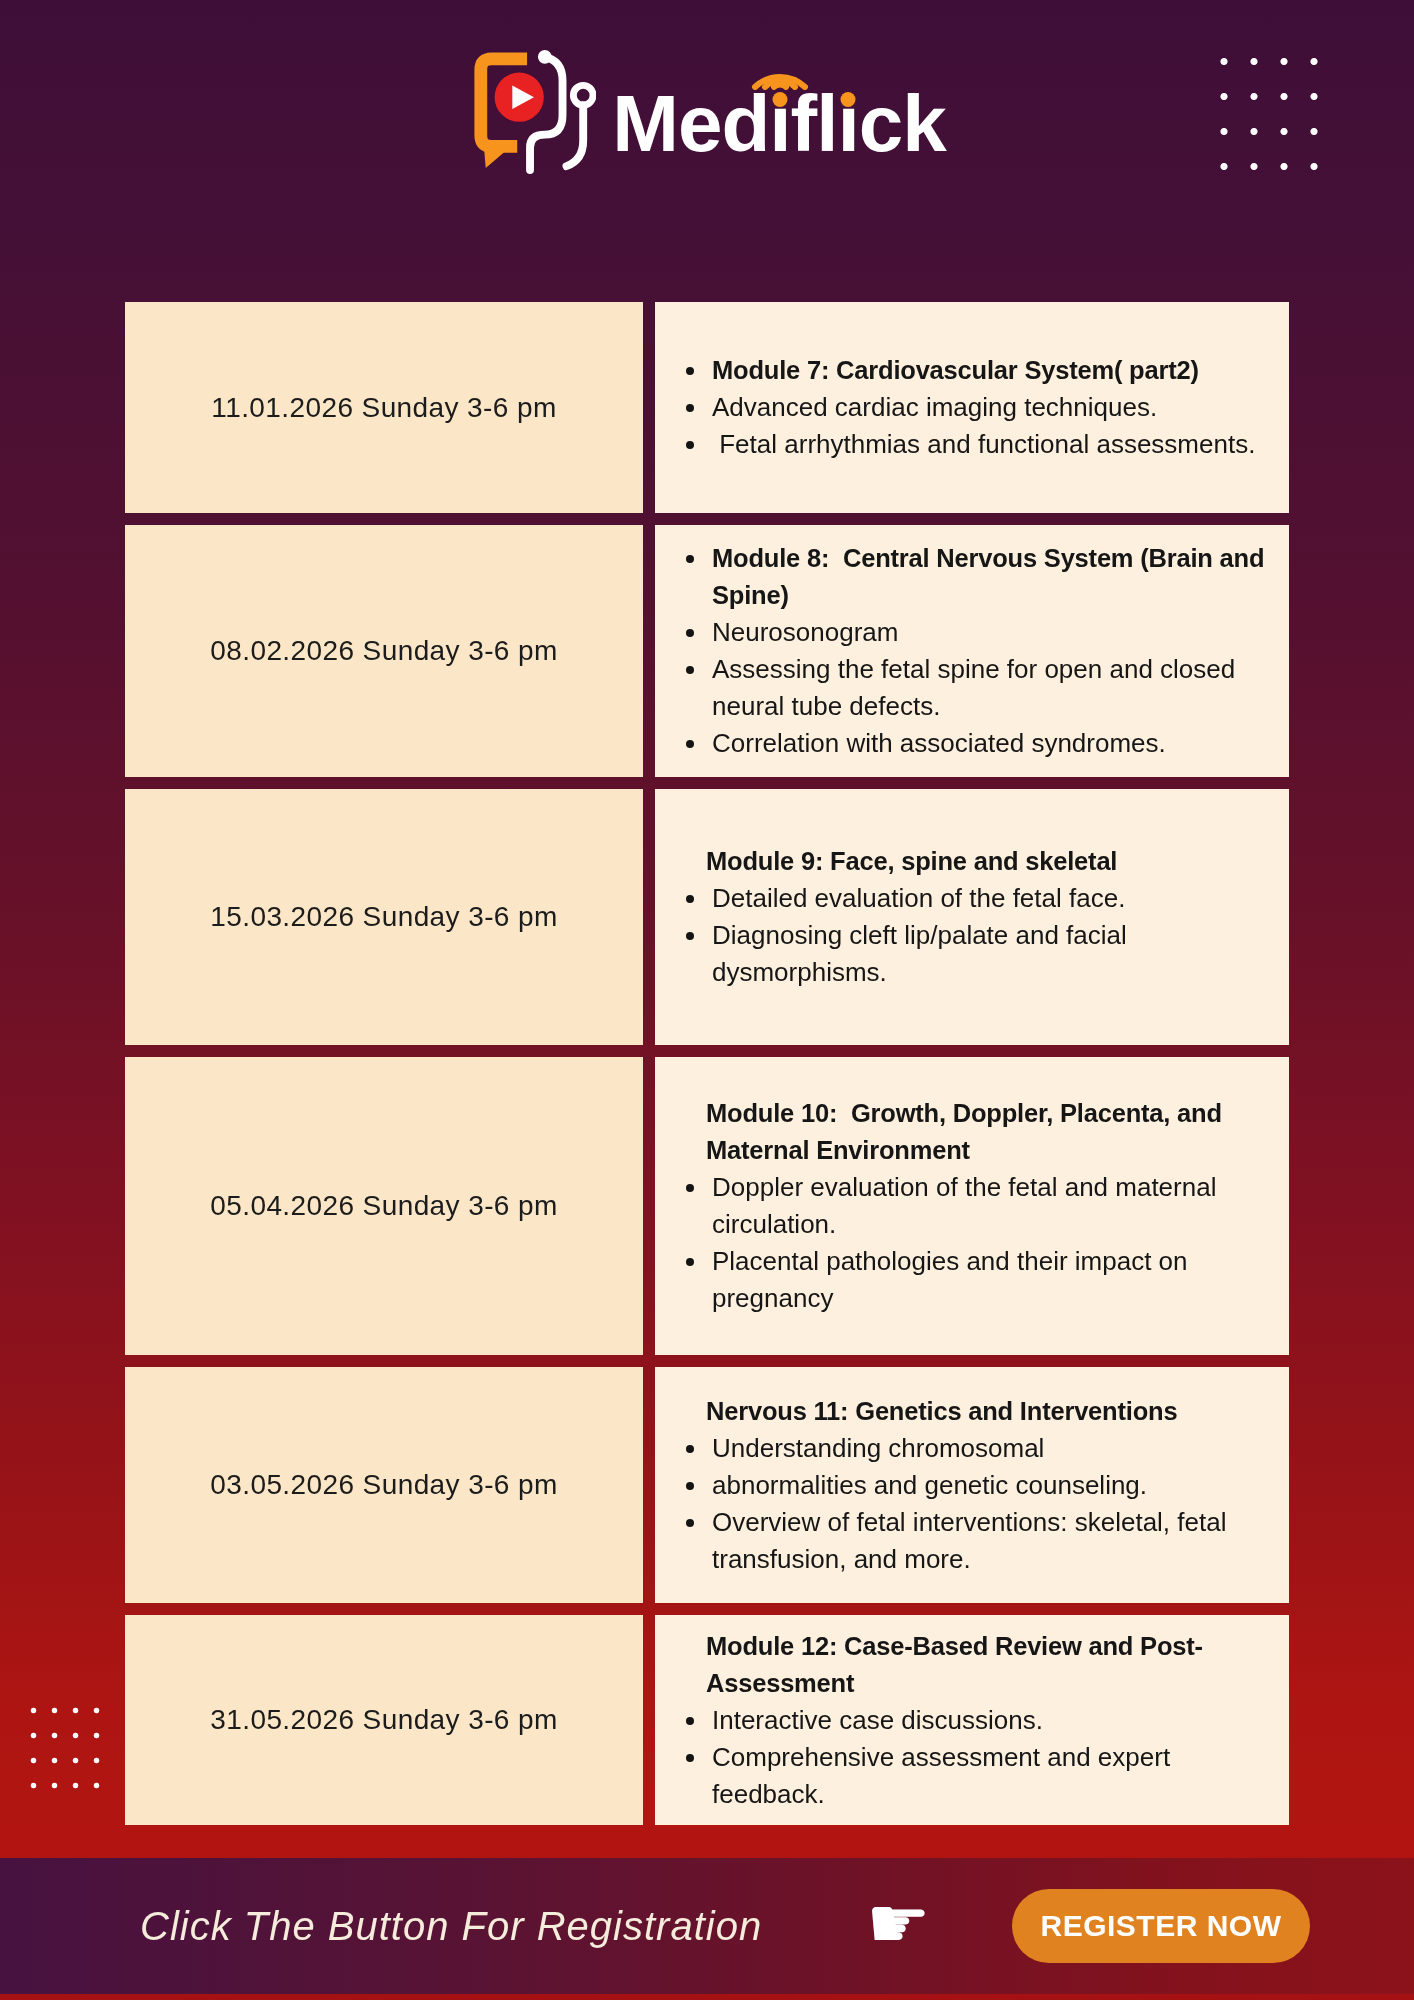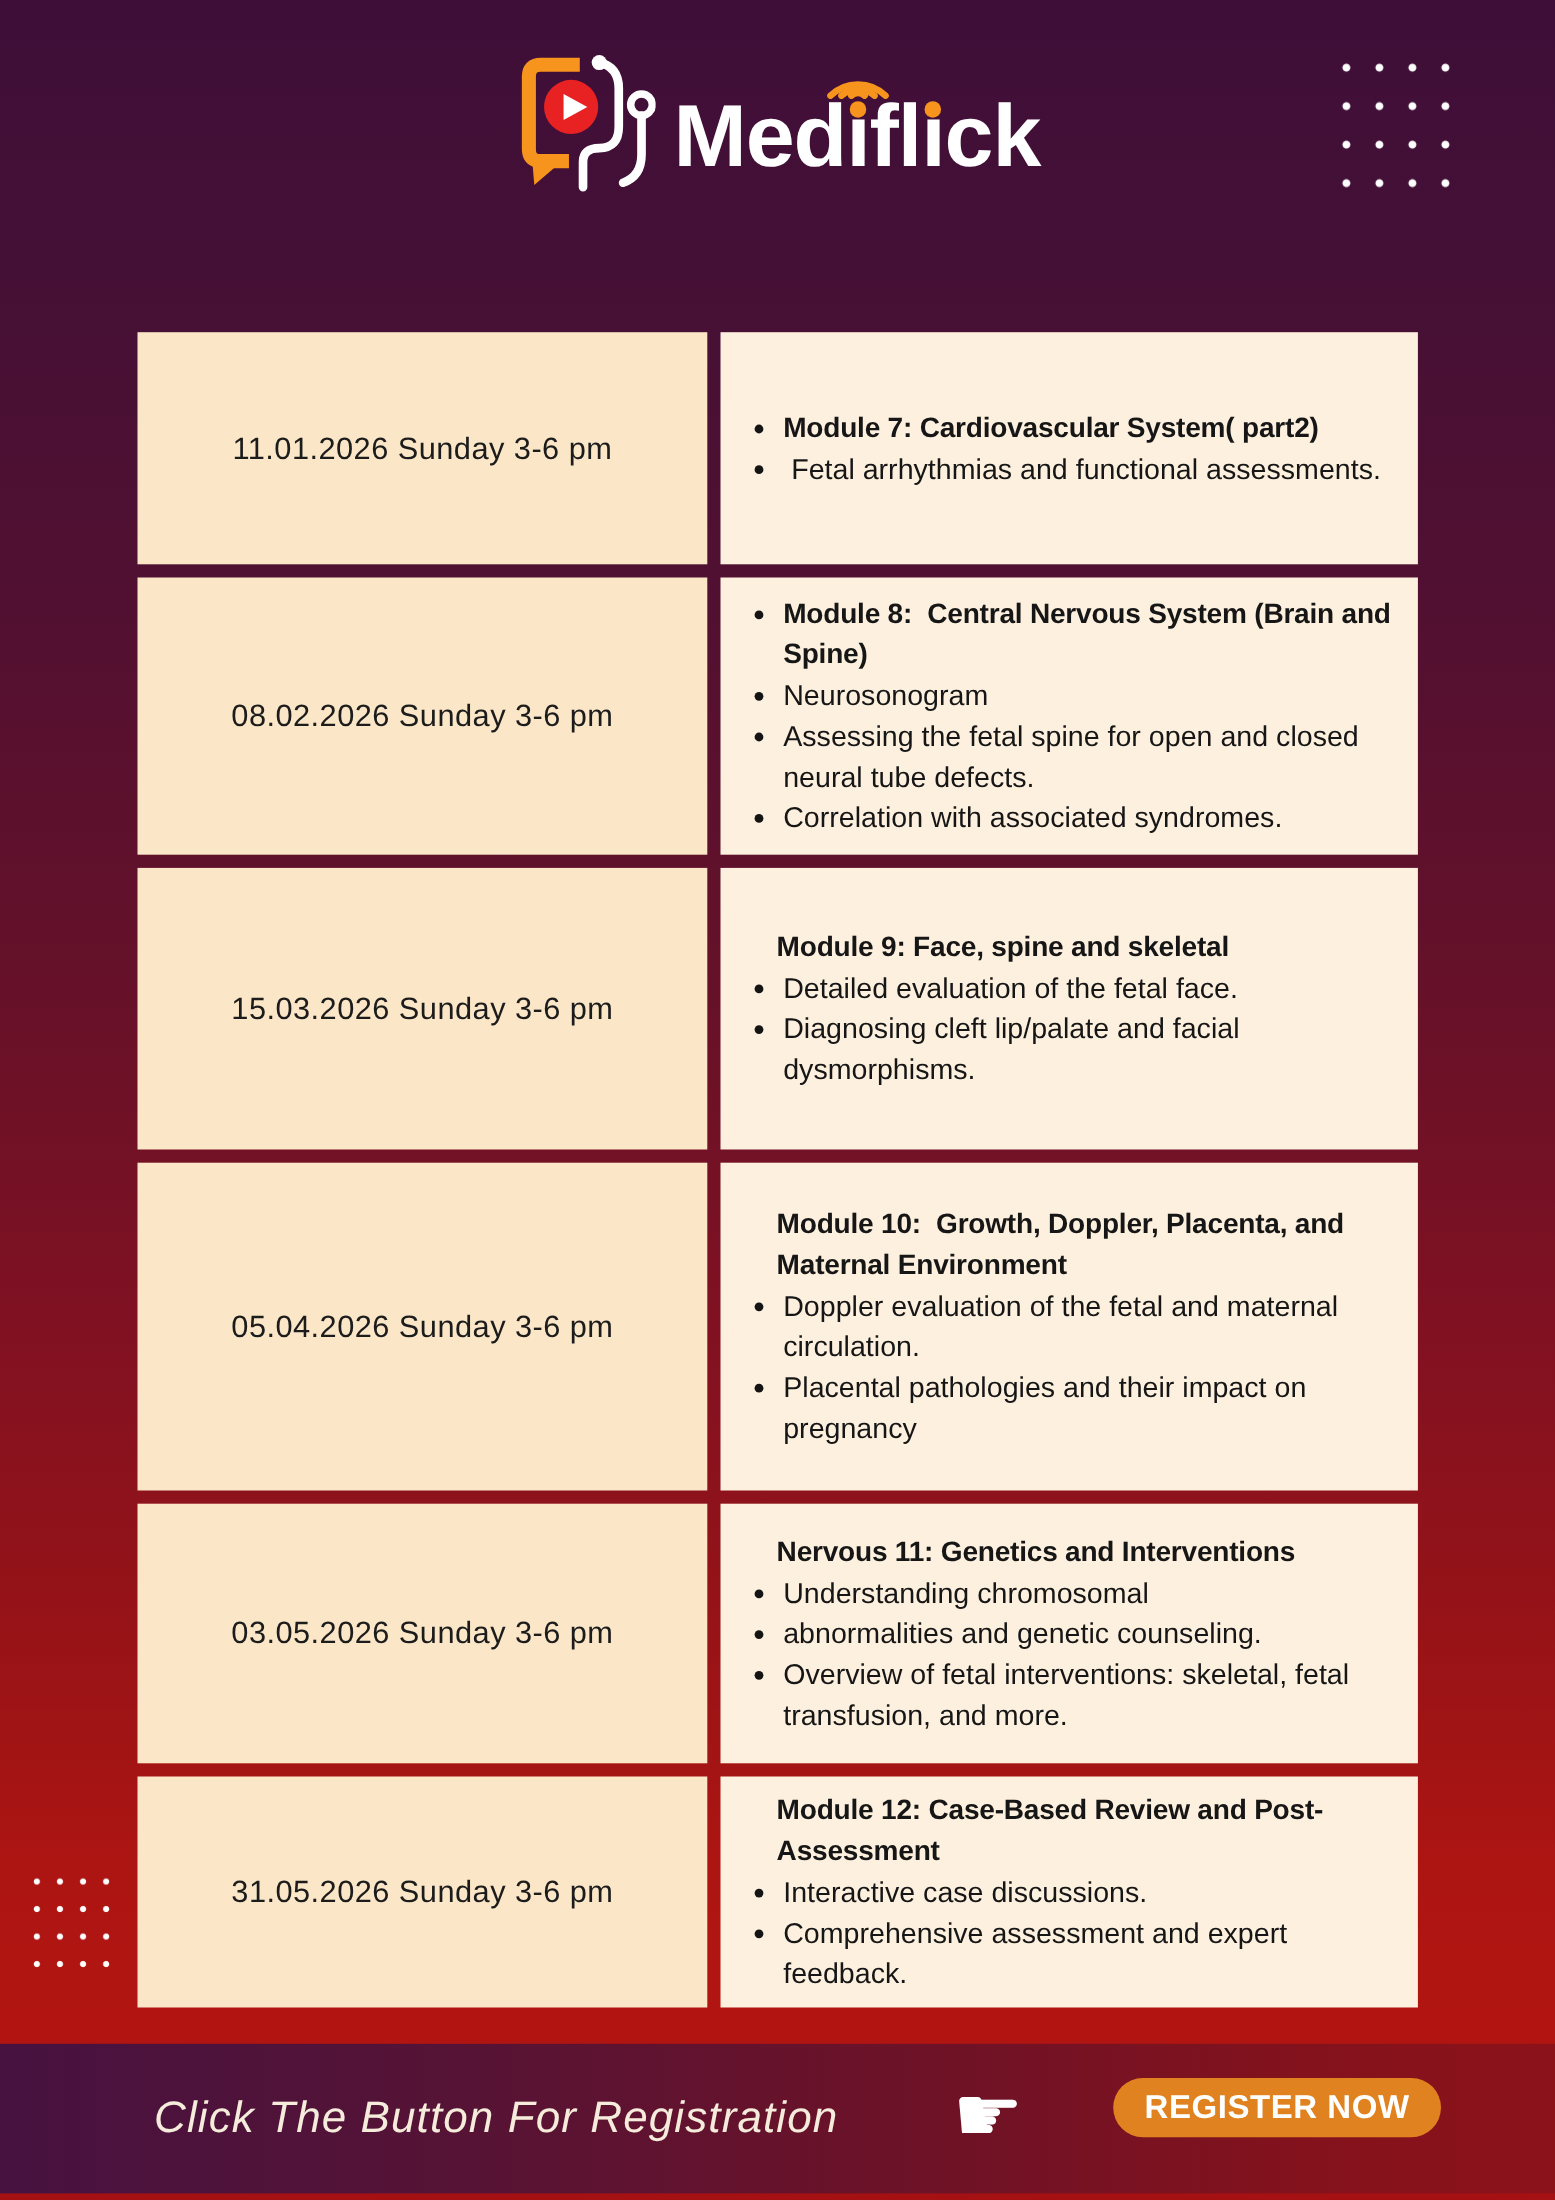--- a/index.html
+++ b/index.html
@@ -61,21 +61,21 @@
   .module-list li::before{content:"";position:absolute;left:24px;top:15px;
     width:8px;height:8px;border-radius:50%;background:#141414;}
   .module-list li.heading{font-weight:bold;font-size:25.5px;letter-spacing:-0.2px;}
   
   .footer-band{position:absolute;left:0;top:1858px;width:100%;height:136px;
     background:linear-gradient(90deg,#471240 0%,#561335 30%,#6E1227 60%,#84121C 85%,#8C121A 100%);}
   .cta-text{position:absolute;left:140px;top:50%;transform:translateY(-50%);
     color:var(--footer-text);font-size:40px;font-weight:400;letter-spacing:1px;white-space:nowrap;font-style:italic;}
   .hand{position:absolute;left:866px;top:50%;transform:translateY(-54%);
     color:#fff;font-size:72px;line-height:1;}
-  .register-btn{position:absolute;left:1012px;top:31px;width:298px;height:54px;
+  .register-btn{position:absolute;left:1012px;top:31px;width:298px;height:74px;
     background:var(--button-orange);border:none;border-radius:37px;
     color:#fff;font-family:"Liberation Sans",sans-serif;font-weight:bold;
     font-size:30px;letter-spacing:.5px;cursor:pointer;}
 </style>
 </head>
 <body>
 
 <div class="canvas">
 
   <div class="dots dots-tr"></div>
@@ -108,20 +108,21 @@
         <span>k</span>
       </span>
   </div>
 
   <div class="schedule">
   <div class="schedule-row">
     <div class="date-cell">11.01.2026 Sunday 3-6 pm</div>
     <div class="module-cell">
           <ul class="module-list">
             <li class="heading">Module 7: Cardiovascular System( part2)</li>
+            <li>Advanced cardiac imaging techniques.</li>
             <li> Fetal arrhythmias and functional assessments.</li>
           </ul>
         </div>
   </div>
 
   <div class="schedule-row">
     <div class="date-cell">08.02.2026 Sunday 3-6 pm</div>
     <div class="module-cell">
           <ul class="module-list">
             <li class="heading">Module 8:  Central Nervous System (Brain and Spine)</li>

